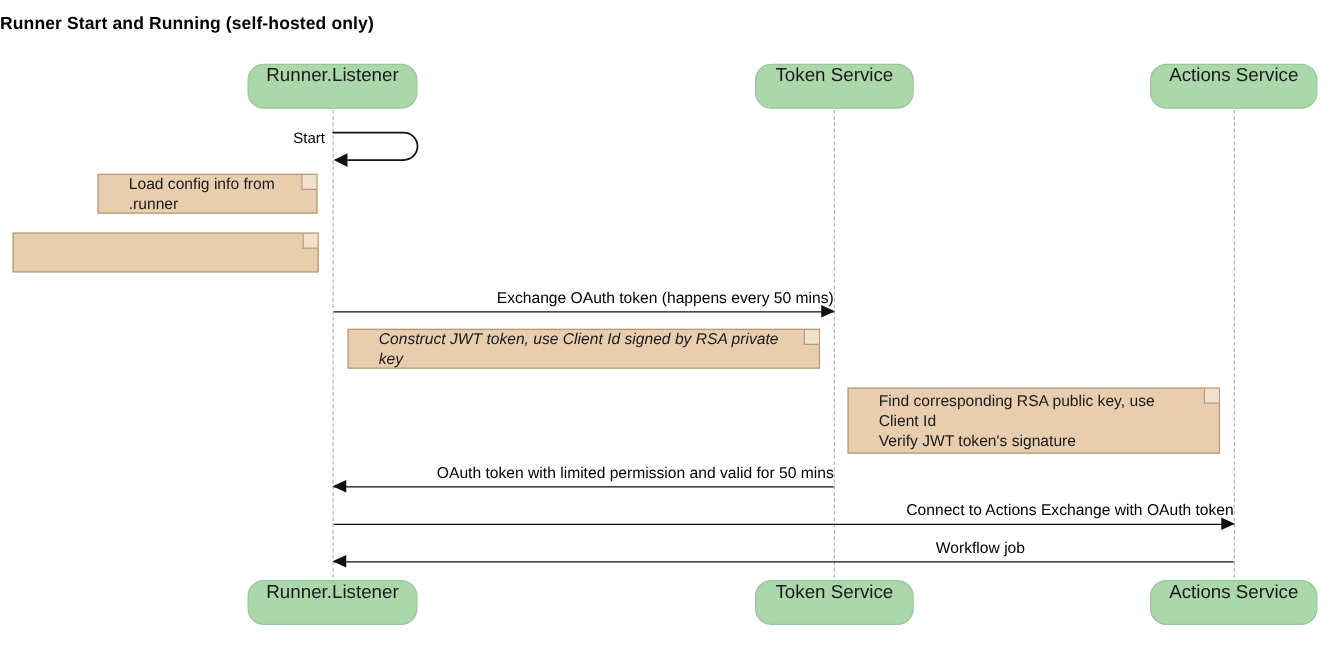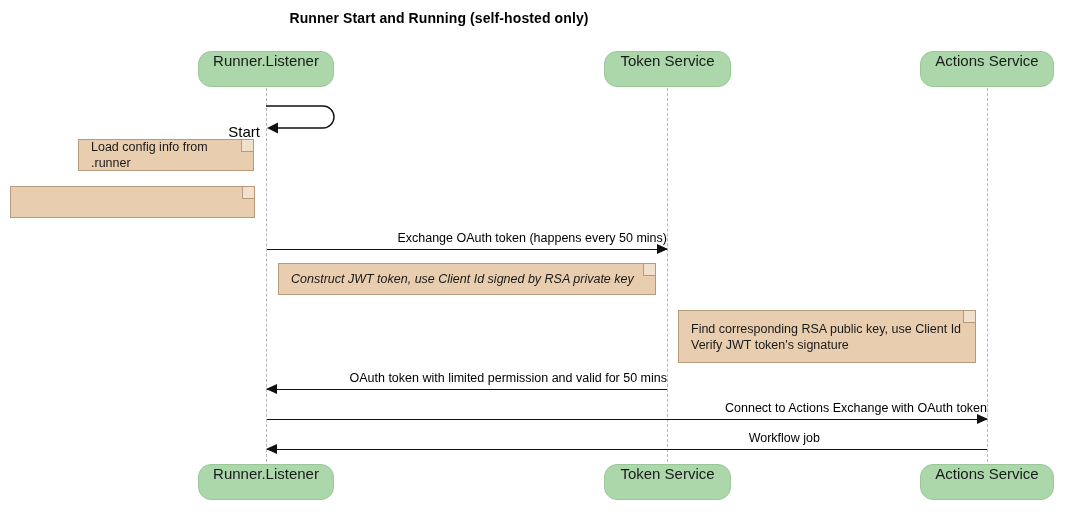--- a/index.html
+++ b/index.html
@@ -18,21 +18,21 @@
   #diagram-root {
     position: absolute;
     inset: 0;
   }
   
   .diagram-title {
     position: absolute;
     left: 0;
     top: 10px;
     width: 878px;
-    text-align: center;
+    text-align: left;
     font-size: 14px;
     font-weight: bold;
     letter-spacing: 0.1px;
     color: #000;
   }
   
   .lifeline {
     position: absolute;
     width: 0;
     border-left: 1px dashed #b6b6b6;
@@ -52,21 +52,21 @@
     white-space: nowrap;
   }
   
   .note {
     position: absolute;
     box-sizing: border-box;
     background: #e8cdaf;
     border: 1px solid #b59a7c;
     display: flex;
     align-items: center;
-    padding: 5px 12px;
+    padding: 5px 24px;
     font-size: 12.5px;
     line-height: 16px;
     color: #1a1a1a;
     white-space: pre-line;
   }
   .note .fold {
     position: absolute;
     top: 0;
     right: 0;
     width: 11px;
@@ -141,21 +141,21 @@
   <div class="participant" style="left:920px; top:51px; width:134px; height:36px;">
     <span>Actions Service</span>
   </div>
 
   <div class="self-msg" style="left:266px; top:100px; width:80px; height:34px;">
     <svg width="80" height="34" viewBox="0 0 80 34">
       <path d="M0 6 H 57 A 11 11 0 0 1 57 28 H 12" fill="none" stroke="#111" stroke-width="1.4"></path>
       <polygon points="12,22.5 12,33.5 1,28" fill="#111"></polygon>
     </svg>
   </div>
-  <div style="position:absolute; left:180px; top:103px; width:80px; text-align:right; font-size:15px;margin-top:20px;">Start</div>
+  <div style="position:absolute; left:180px; top:103px; width:80px; text-align:right; font-size:12px;">Start</div>
 
   <div class="note" style="left:78px; top:139px; width:176px; height:32px;">
     <span class="fold"></span>
     <span class="note-text">Load config info from .runner</span>
   </div>
 
   <div class="note" style="left:10px; top:186px; width:245px; height:32px;">
     <span class="fold"></span>
   </div>
 

